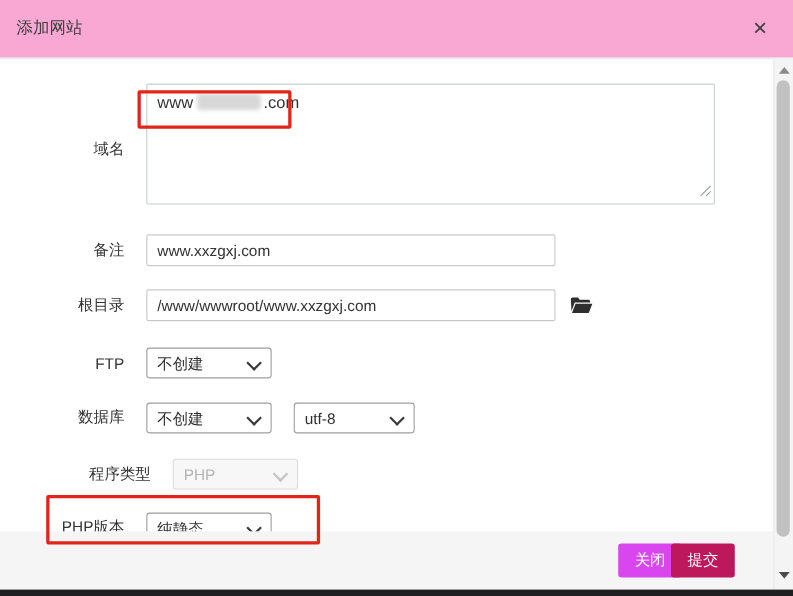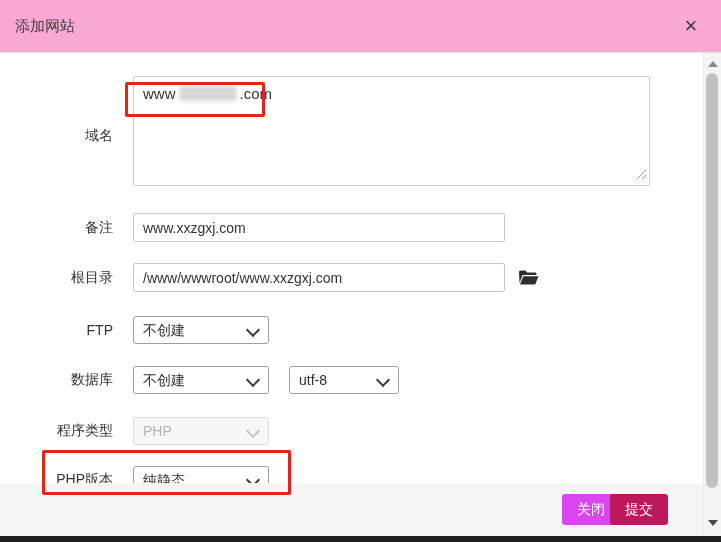--- a/index.html
+++ b/index.html
@@ -53,38 +53,38 @@
     width:352px;height:27px;border:1px solid #c9c9c9;border-radius:2px;
     background:#fff;font-size:14px;color:#333;padding:0 9px;
     font-family:inherit;
   }
   .row-remark{top:213px;}
   .row-rootdir{top:263px;}
   .folder-btn{margin-left:13px;cursor:pointer;display:flex;align-items:center;}
 
   
   .select{
-    position:relative;width:136px;height:28px;box-sizing:border-box;
+    position:relative;width:114px;height:28px;box-sizing:border-box;
     border:1px solid #9e9e9e;border-radius:3px;background:#fff;
     font-size:14px;color:#2f2f2f;line-height:26px;padding:0 9px;
     cursor:pointer;
   }
   .select .chev{
     position:absolute;right:10px;top:8px;width:8px;height:8px;
     border-left:2px solid #3a3a3a;border-bottom:2px solid #3a3a3a;
     transform:rotate(-45deg);
   }
   .select.small{width:110px;margin-left:20px;}
   .select.disabled{
     background:#f7f7f7;border-color:#dcdcdc;color:#b3b3b3;cursor:default;
   }
   .select.disabled .chev{border-color:#c4c4c4;}
   .row-ftp{top:316px;}
   .row-db{top:366px;}
-  .row-prog{top:417px;}
+  .row-prog{top:417px;margin-left:24px;}
   .row-php{top:466px;}
 
   
   .dlg-footer{
     position:absolute;top:483px;left:0;width:704px;height:53px;
     background:#f5f5f6;z-index:10;
   }
   .btn{
     position:absolute;top:11px;height:31px;box-sizing:border-box;
     border:none;border-radius:3px;font-size:14px;color:#fff;

